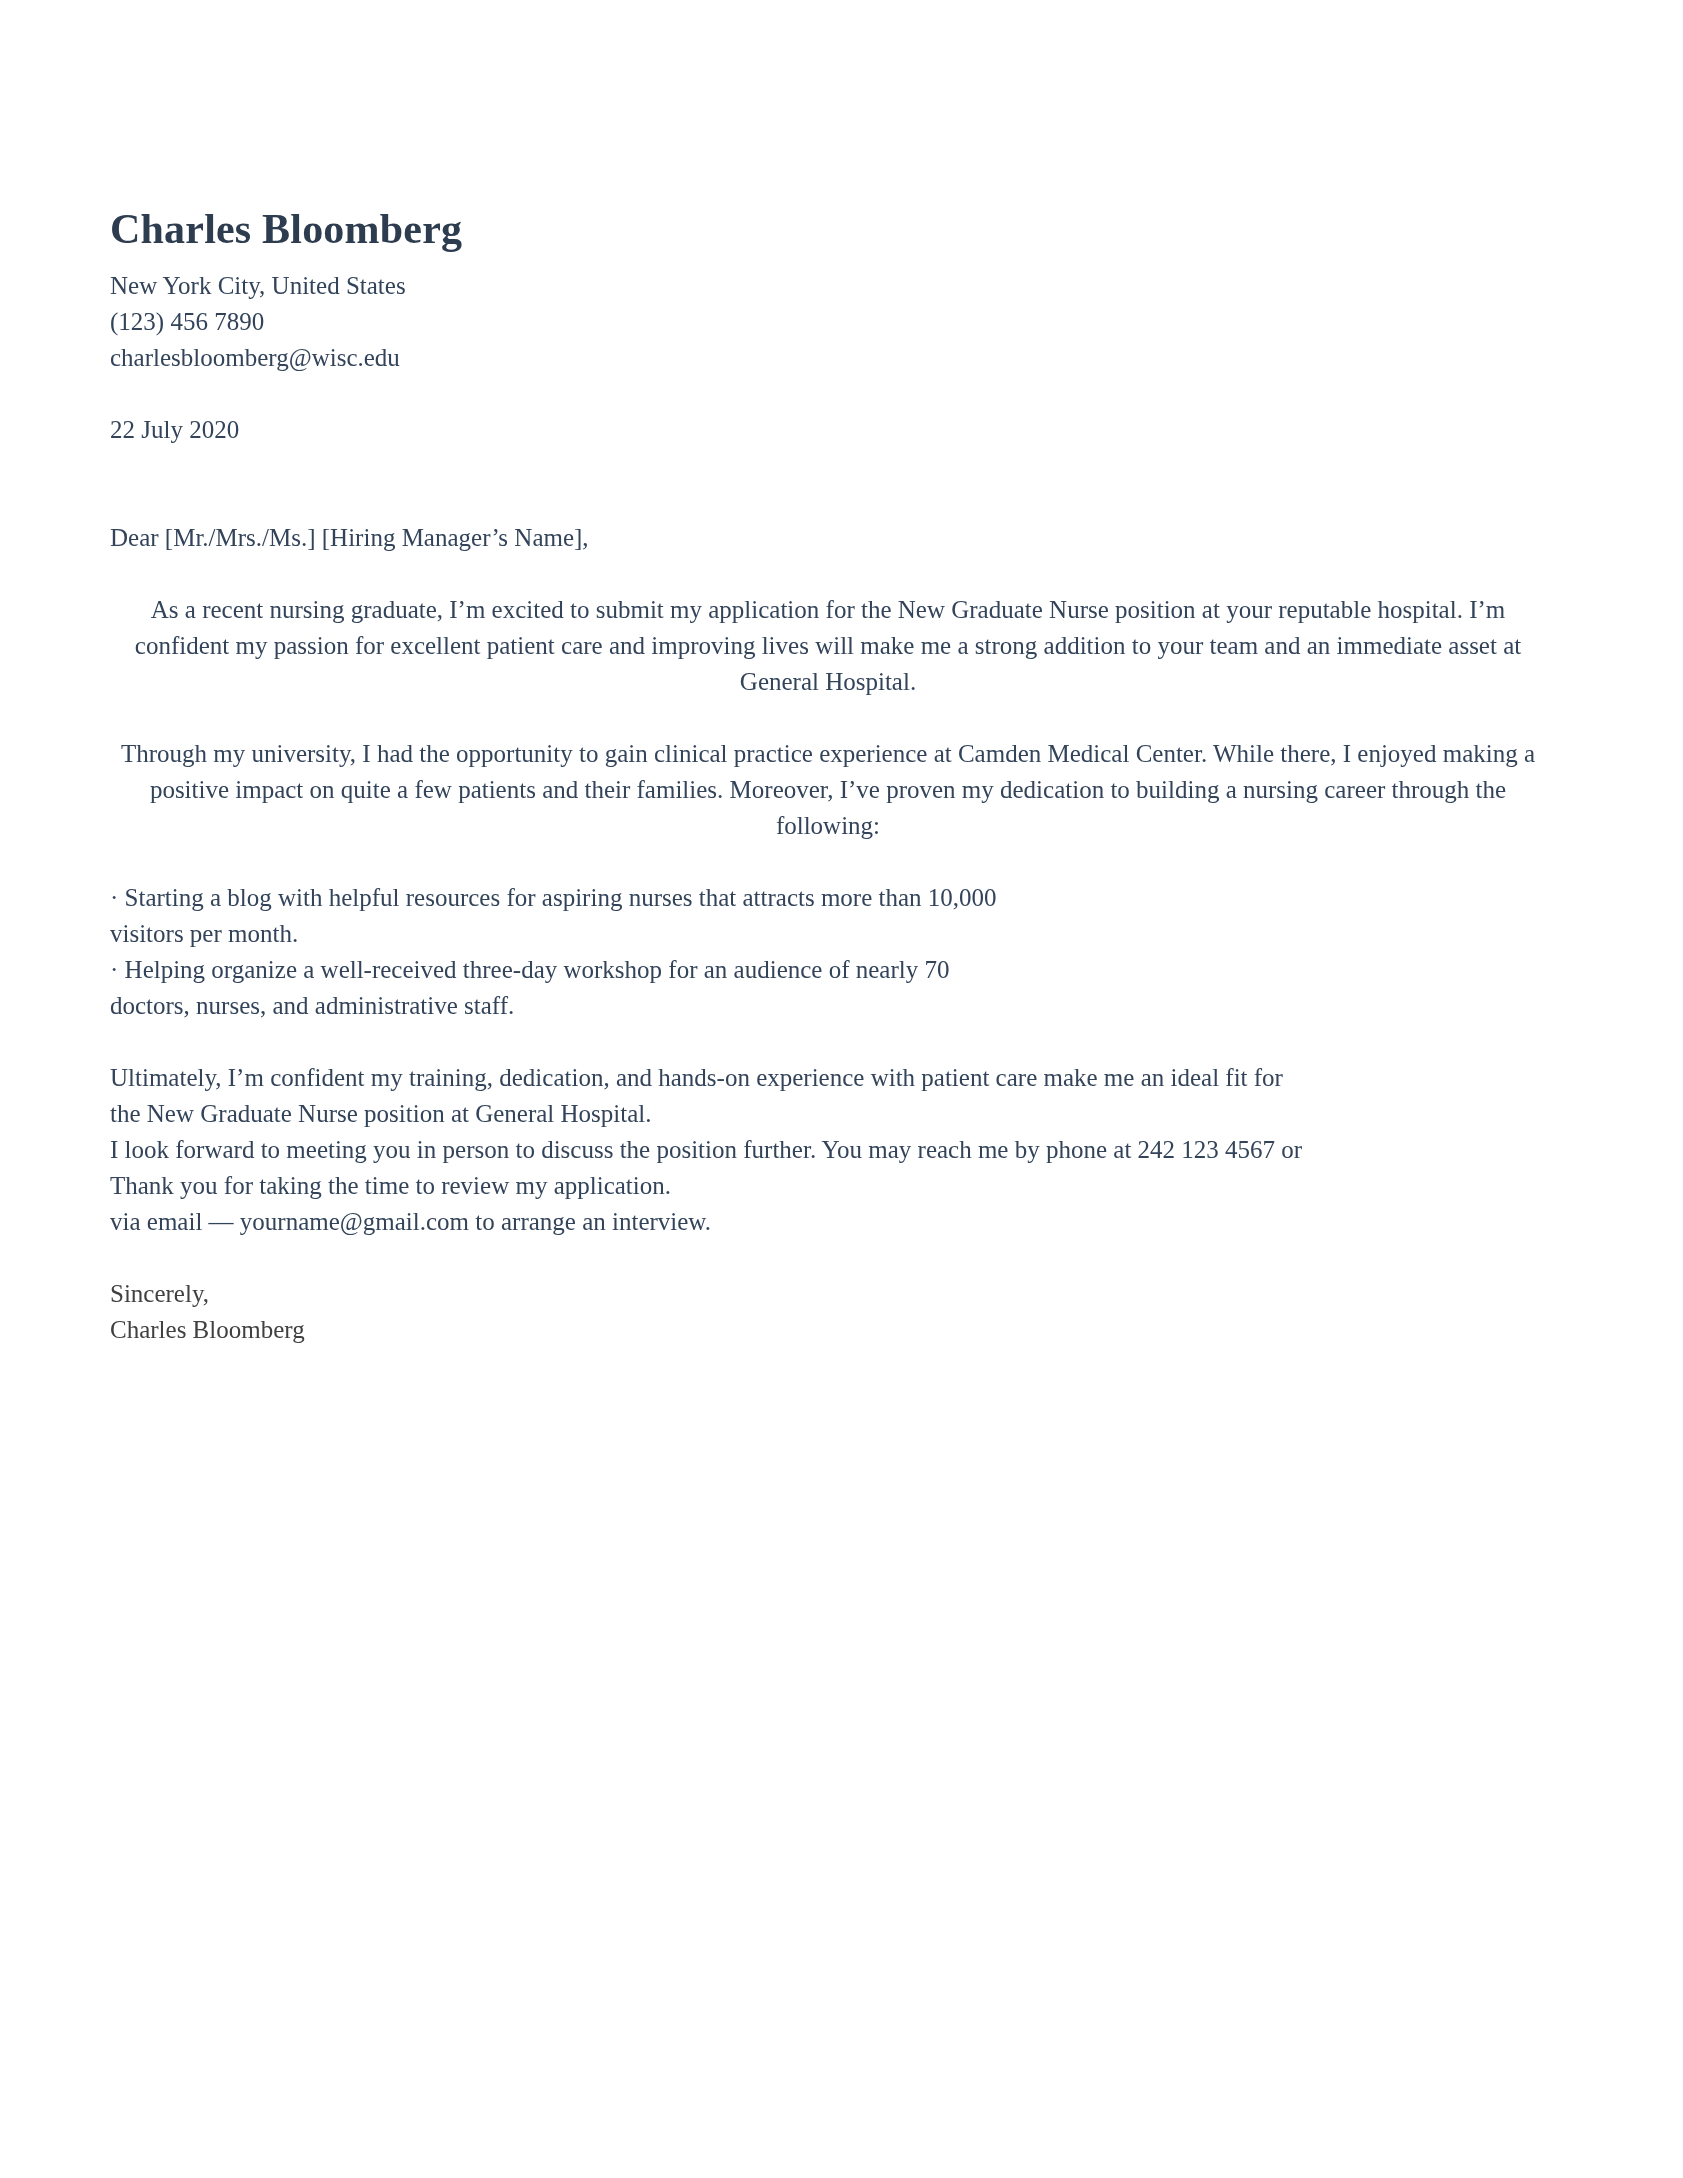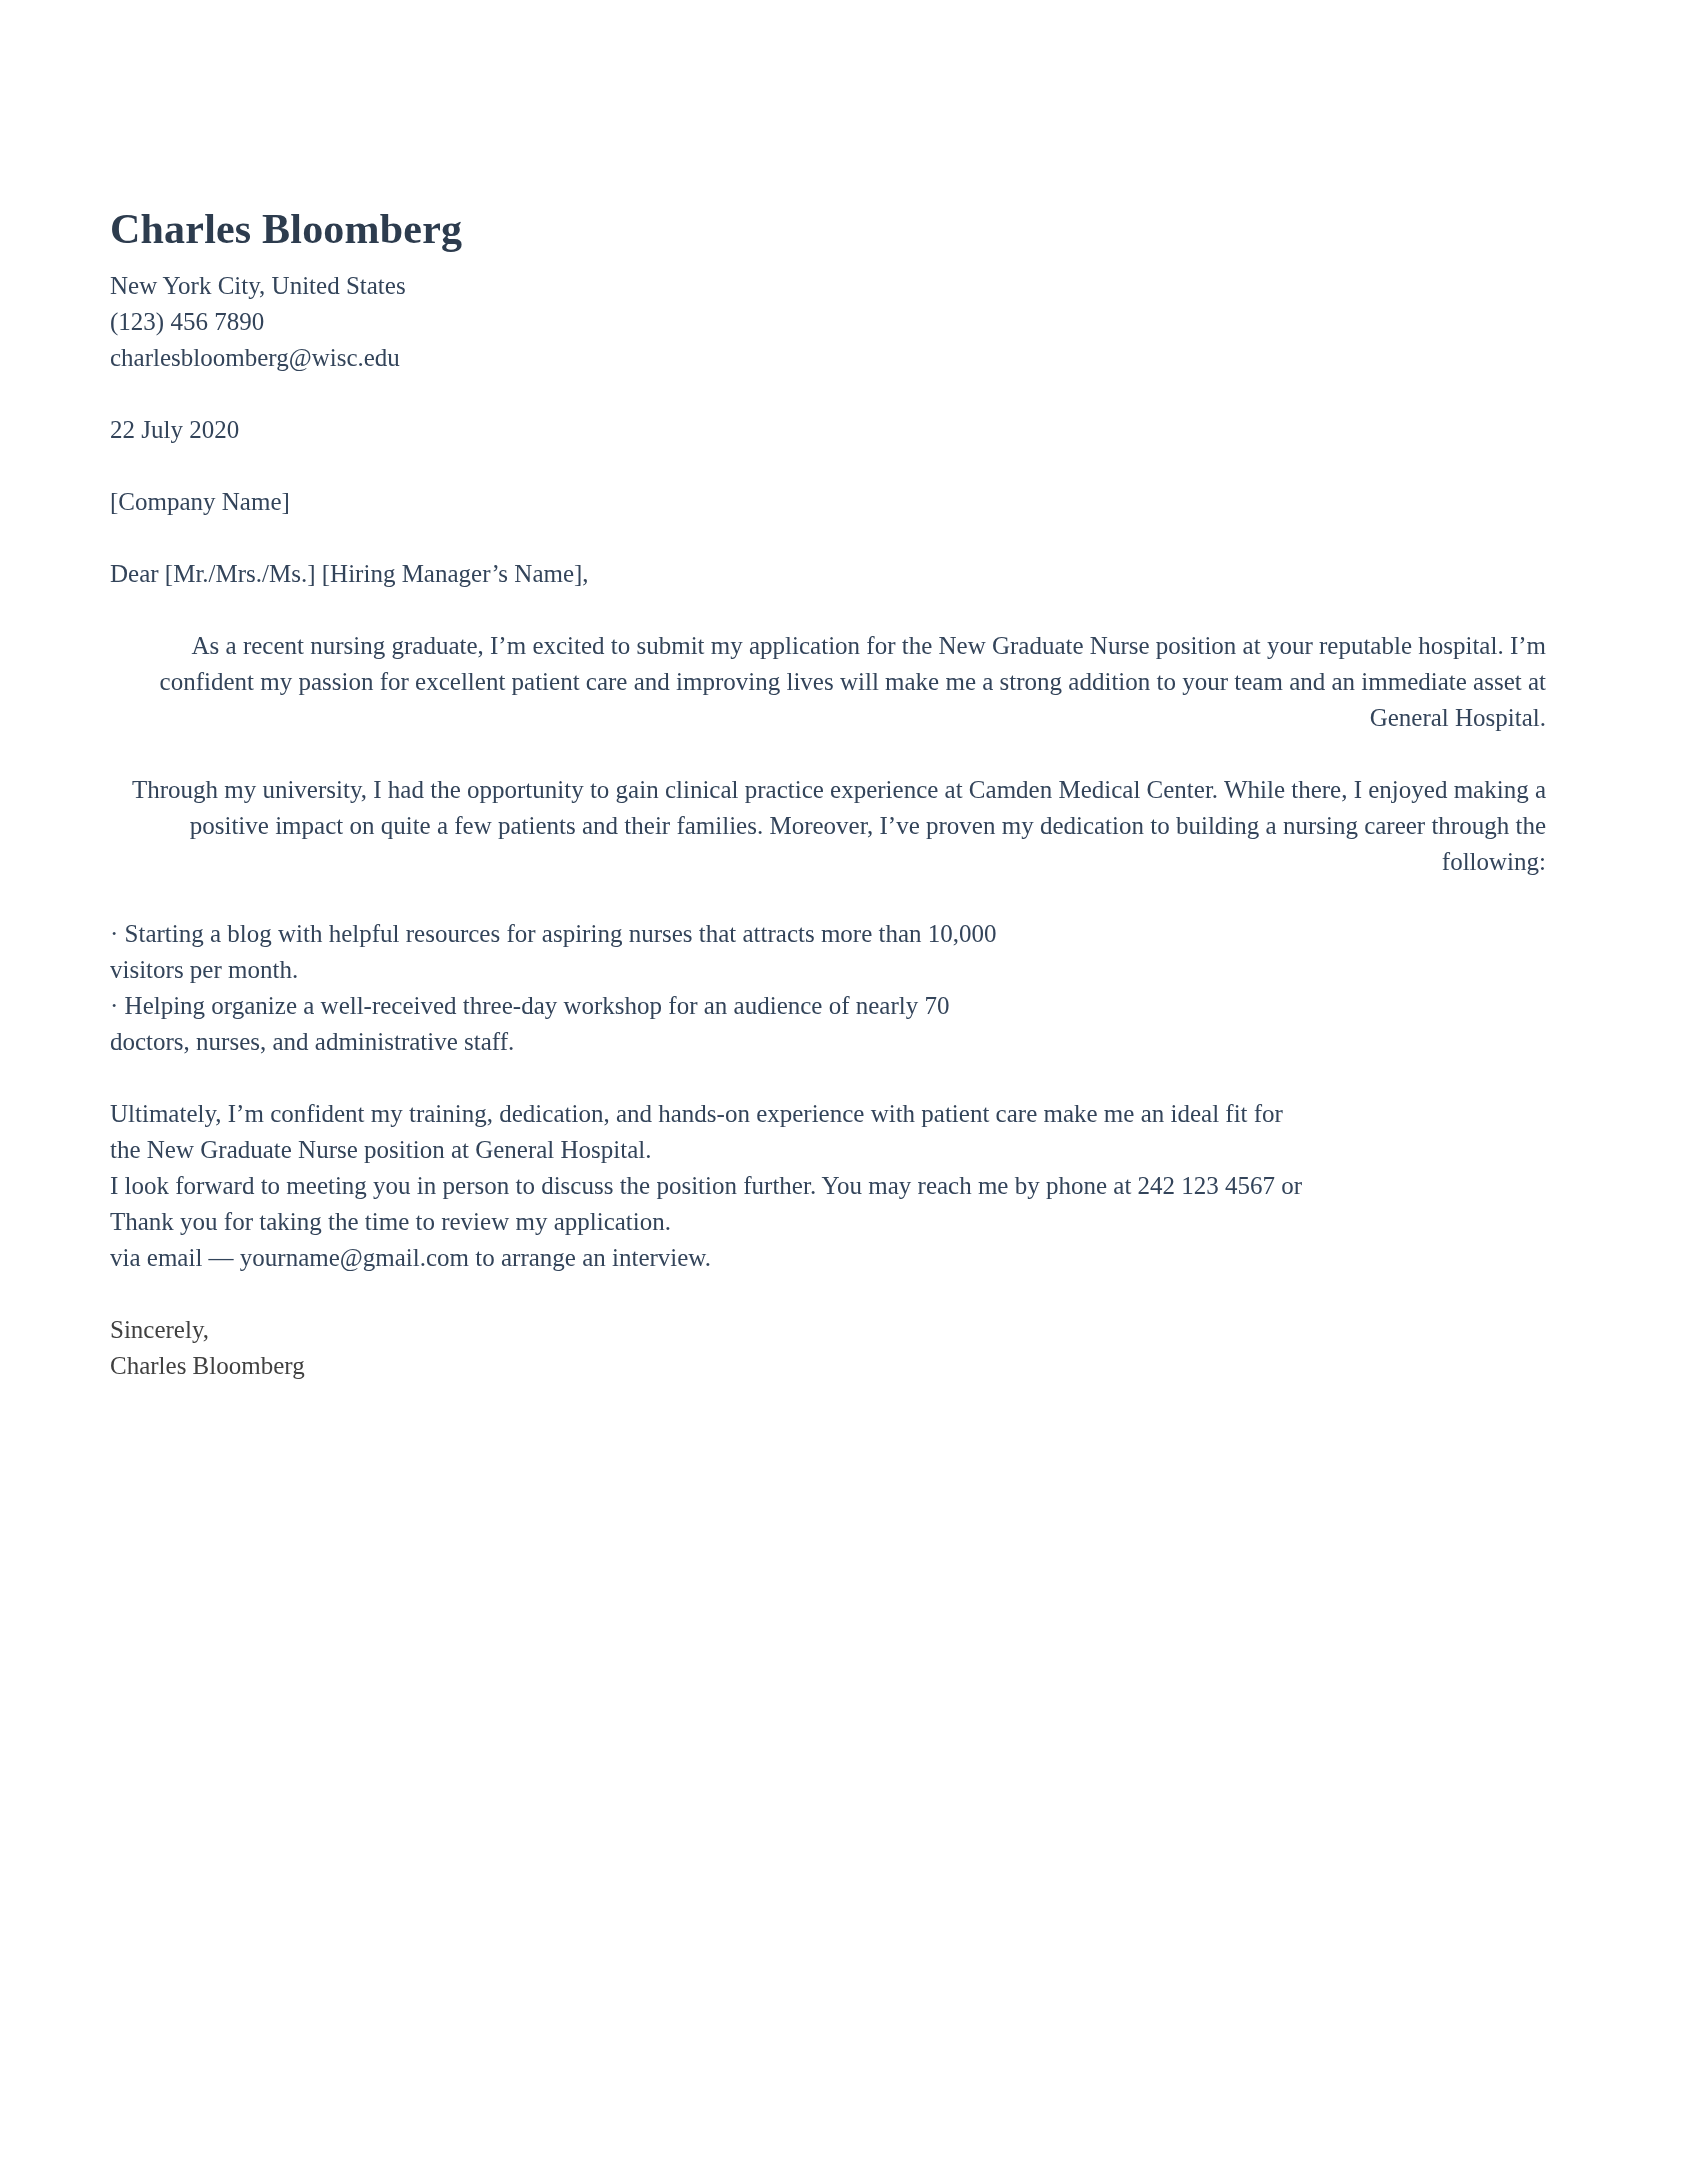--- a/index.html
+++ b/index.html
@@ -77,21 +77,21 @@
   .sig-line {
     margin: 0;
     font-size: 25px;
     line-height: 36px;
     color: #404040;
   }
 
   
   .flow {
     width: 1436px;
-    text-align: right;
+    text-align: center;
     hyphens: none;
   }
 </style>
 </head>
 <body>
 
 <div class="page">
   <div class="letter">
 
     <h1 class="name-heading">Charles Bloomberg</h1>
@@ -101,21 +101,20 @@
       <p class="contact-line">(123) 456 7890</p>
       <p class="contact-line">charlesbloomberg@wisc.edu</p>
     </div>
 
     <div class="spacer-line"></div>
 
     <p class="para-line">22 July 2020</p>
 
     <div class="spacer-line"></div>
 
-    <p class="para-line">[Company Name]</p>
 
     <div class="spacer-line"></div>
 
     <p class="para-line">Dear [Mr./Mrs./Ms.] [Hiring Manager’s Name],</p>
 
     <div class="spacer-line"></div>
 
     <p class="para flow">As a recent nursing graduate, I’m excited to submit my application for the New Graduate Nurse position at your reputable hospital. I’m confident my passion for excellent patient care and improving lives will make me a strong addition to your team and an immediate asset at General Hospital.</p>
 
     <div class="spacer-line"></div>

